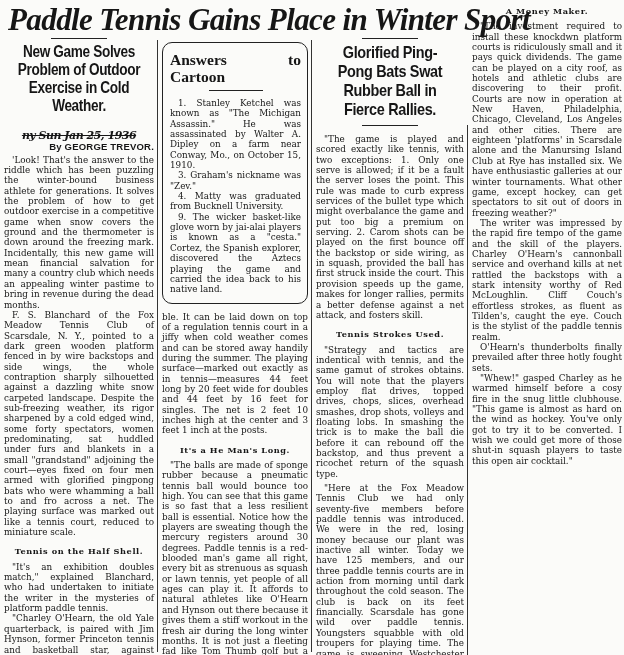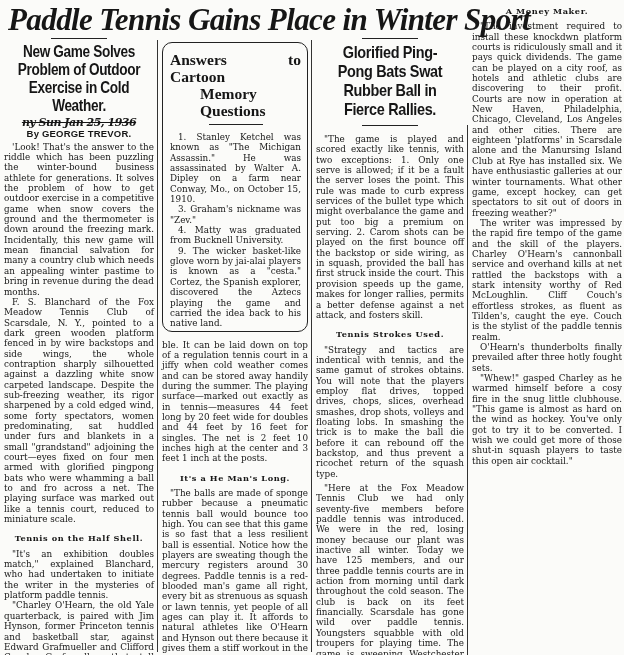--- a/index.html
+++ b/index.html
@@ -22,28 +22,28 @@
   .vrule { position: absolute; width: 1px; background: #333; }
 
   .deck {
     font-family: "Liberation Sans", sans-serif; font-weight: bold; font-stretch: condensed;
     text-align: center; font-size: 16px; line-height: 18px; letter-spacing: -0.4px;
     transform: scaleX(0.85); transform-origin: center;
   }
   .deck-rule { width: 56px; height: 1px; background: #222; margin: 0 auto 4px; }
   .dateline {
     font-family: "DejaVu Serif", serif; font-style: italic; font-weight: bold; font-size: 11px;
-    text-decoration: line-through; letter-spacing: -0.5px; margin-top: 3px; text-align: center;
+    text-decoration: line-through; letter-spacing: -0.5px; margin-top: 16px; text-align: center;
   }
-  .byline { text-align: center; font-weight: bold; font-size: 9.5px; margin: 1px 0 2px; font-family: "Liberation Sans", sans-serif; letter-spacing: 0.2px; }
+  .byline { text-align: right; font-weight: bold; font-size: 9.5px; margin: 1px 0 2px; font-family: "Liberation Sans", sans-serif; letter-spacing: 0.2px; }
 
   .subhead { text-align: center; font-weight: bold; font-size: 8.2px; letter-spacing: 0.6px; margin: 9px 0 5px; }
 
   .box {
-    border: 1.4px solid #222; border-radius: 10px; padding: 8px 6px 2px 7px; margin-bottom: 8px;
+    border: 1.4px solid #222; border-radius: 10px; padding: 8px 6px 8px 7px; margin-bottom: 8px;
   }
   .box-title {
     font-family: "Liberation Serif", serif; font-weight: bold; font-size: 15.5px; line-height: 17px;
   }
   .box-title .l2 { display: block; padding-left: 30px; }
   .box-rule { width: 54px; height: 1px; background: #222; margin: 5px auto 7px; }
   .box p { text-indent: 8px; }
 </style>
 </head>
 <body>
@@ -64,21 +64,20 @@
   <div class="subhead">Tennis on the Half Shell.</div>
   <p>"It's an exhibition doubles match," explained Blanchard, who had undertaken to initiate the writer in the mysteries of platform paddle tennis.</p>
   <p>"Charley O'Hearn, the old Yale quarterback, is paired with Jim Hynson, former Princeton tennis and basketball star, against Edward Grafmueller and Clifford Couch. Grafmueller, that tall chap with the octopus reach, is the paddle tennis singles champion. He's got a terrific forehand drive and covers court like Fred Perry.</p>
 
 </div>
 
 <div class="col c2" style="top:42px;">
   <div class="box">
     <div class="box-title">
       <span>Answers to Cartoon</span>
-      <span class="l2">Memory Questions</span>
     </div>
     <div class="box-rule"></div>
     <p>1. Stanley Ketchel was known as "The Michigan Assassin." He was assassinated by Walter A. Dipley on a farm near Conway, Mo., on October 15, 1910.</p>
     <p>3. Graham's nickname was "Zev."</p>
     <p>4. Matty was graduated from Bucknell University.</p>
     <p>9. The wicker basket-like glove worn by jai-alai players is known as a "cesta." Cortez, the Spanish explorer, discovered the Aztecs playing the game and carried the idea back to his native land.</p>
   </div>
   <div>ble. It can be laid down on top of a regulation tennis court in a jiffy when cold weather comes and can be stored away handily during the summer. The playing surface—marked out exactly as in tennis—measures 44 feet long by 20 feet wide for doubles and 44 feet by 16 feet for singles. The net is 2 feet 10 inches high at the center and 3 feet 1 inch at the posts.</div>
   <div class="subhead">It's a He Man's Long.</div>
   <p>"The balls are made of sponge rubber because a pneumatic tennis ball would bounce too high. You can see that this game is so fast that a less resilient ball is essential. Notice how the players are sweating though the mercury registers around 30 degrees. Paddle tennis is a red-blooded man's game all right, every bit as strenuous as squash or lawn tennis, yet people of all ages can play it. It affords to natural athletes like O'Hearn and Hynson out there because it gives them a stiff workout in the fresh air during the long winter months. It is not just a fleeting fad like Tom Thumb golf but a real game that is making converts fast and which is here to stay. Miniature golf was just an amusement park stunt.</p>

